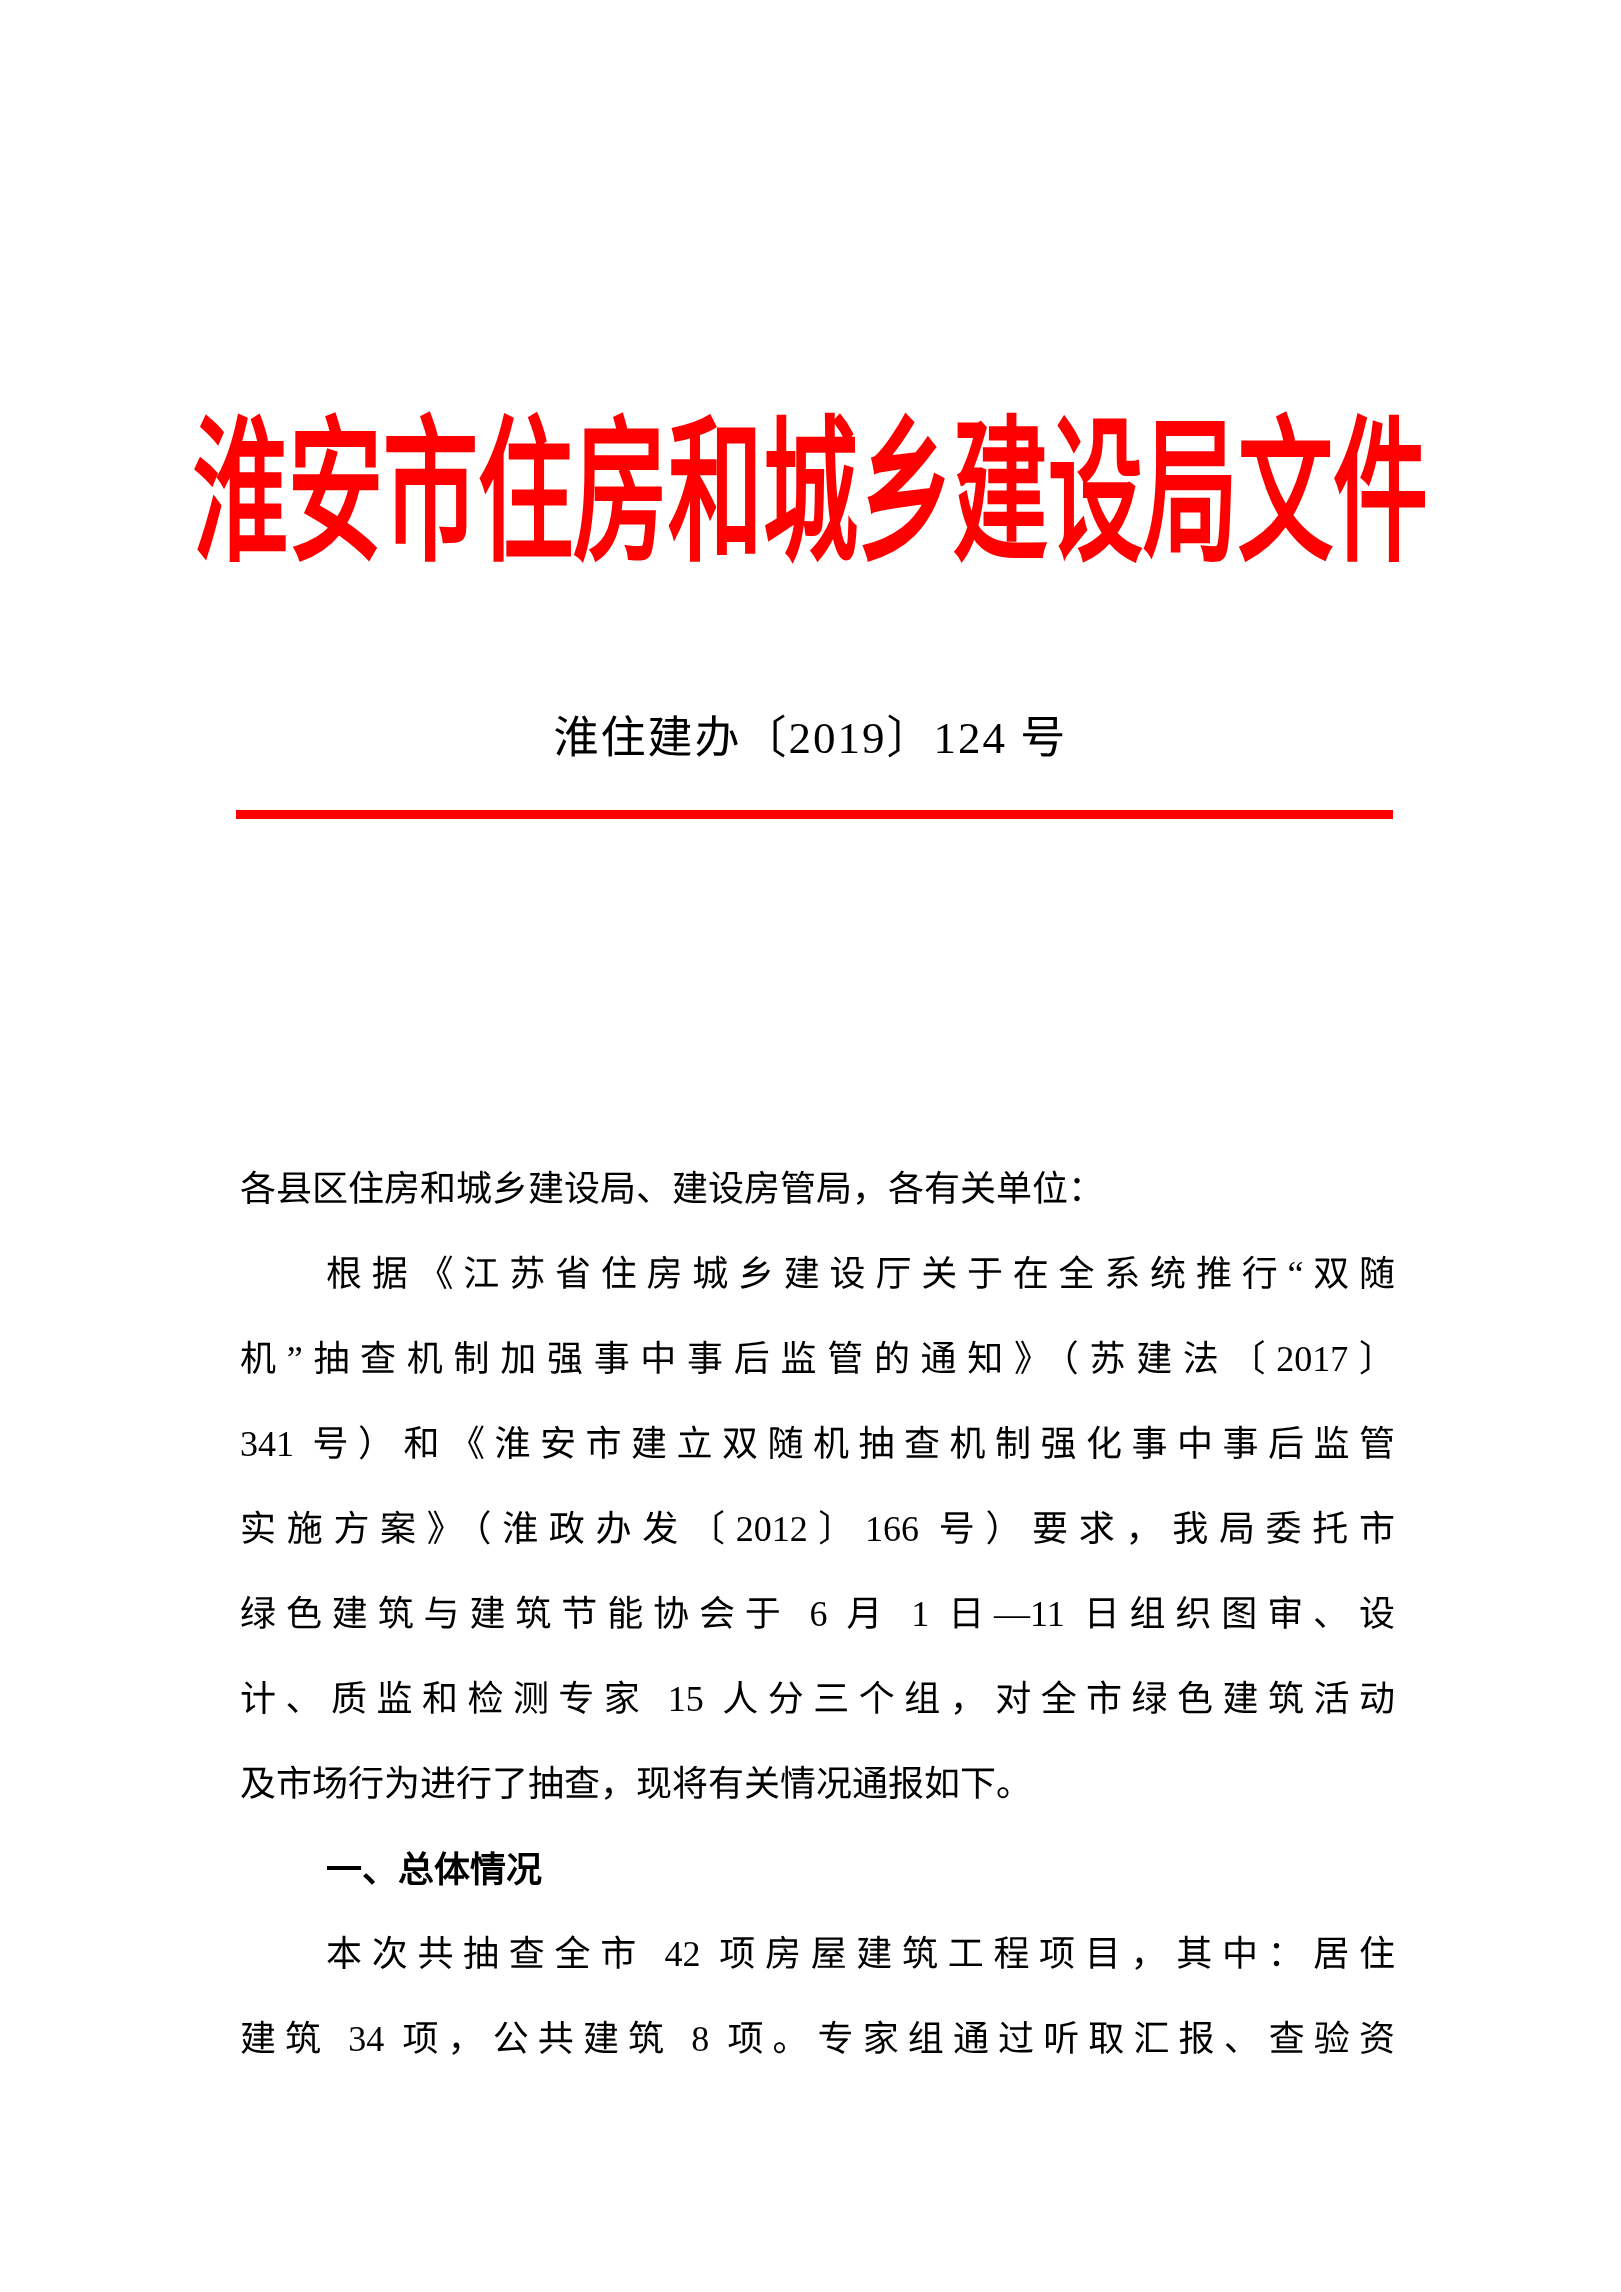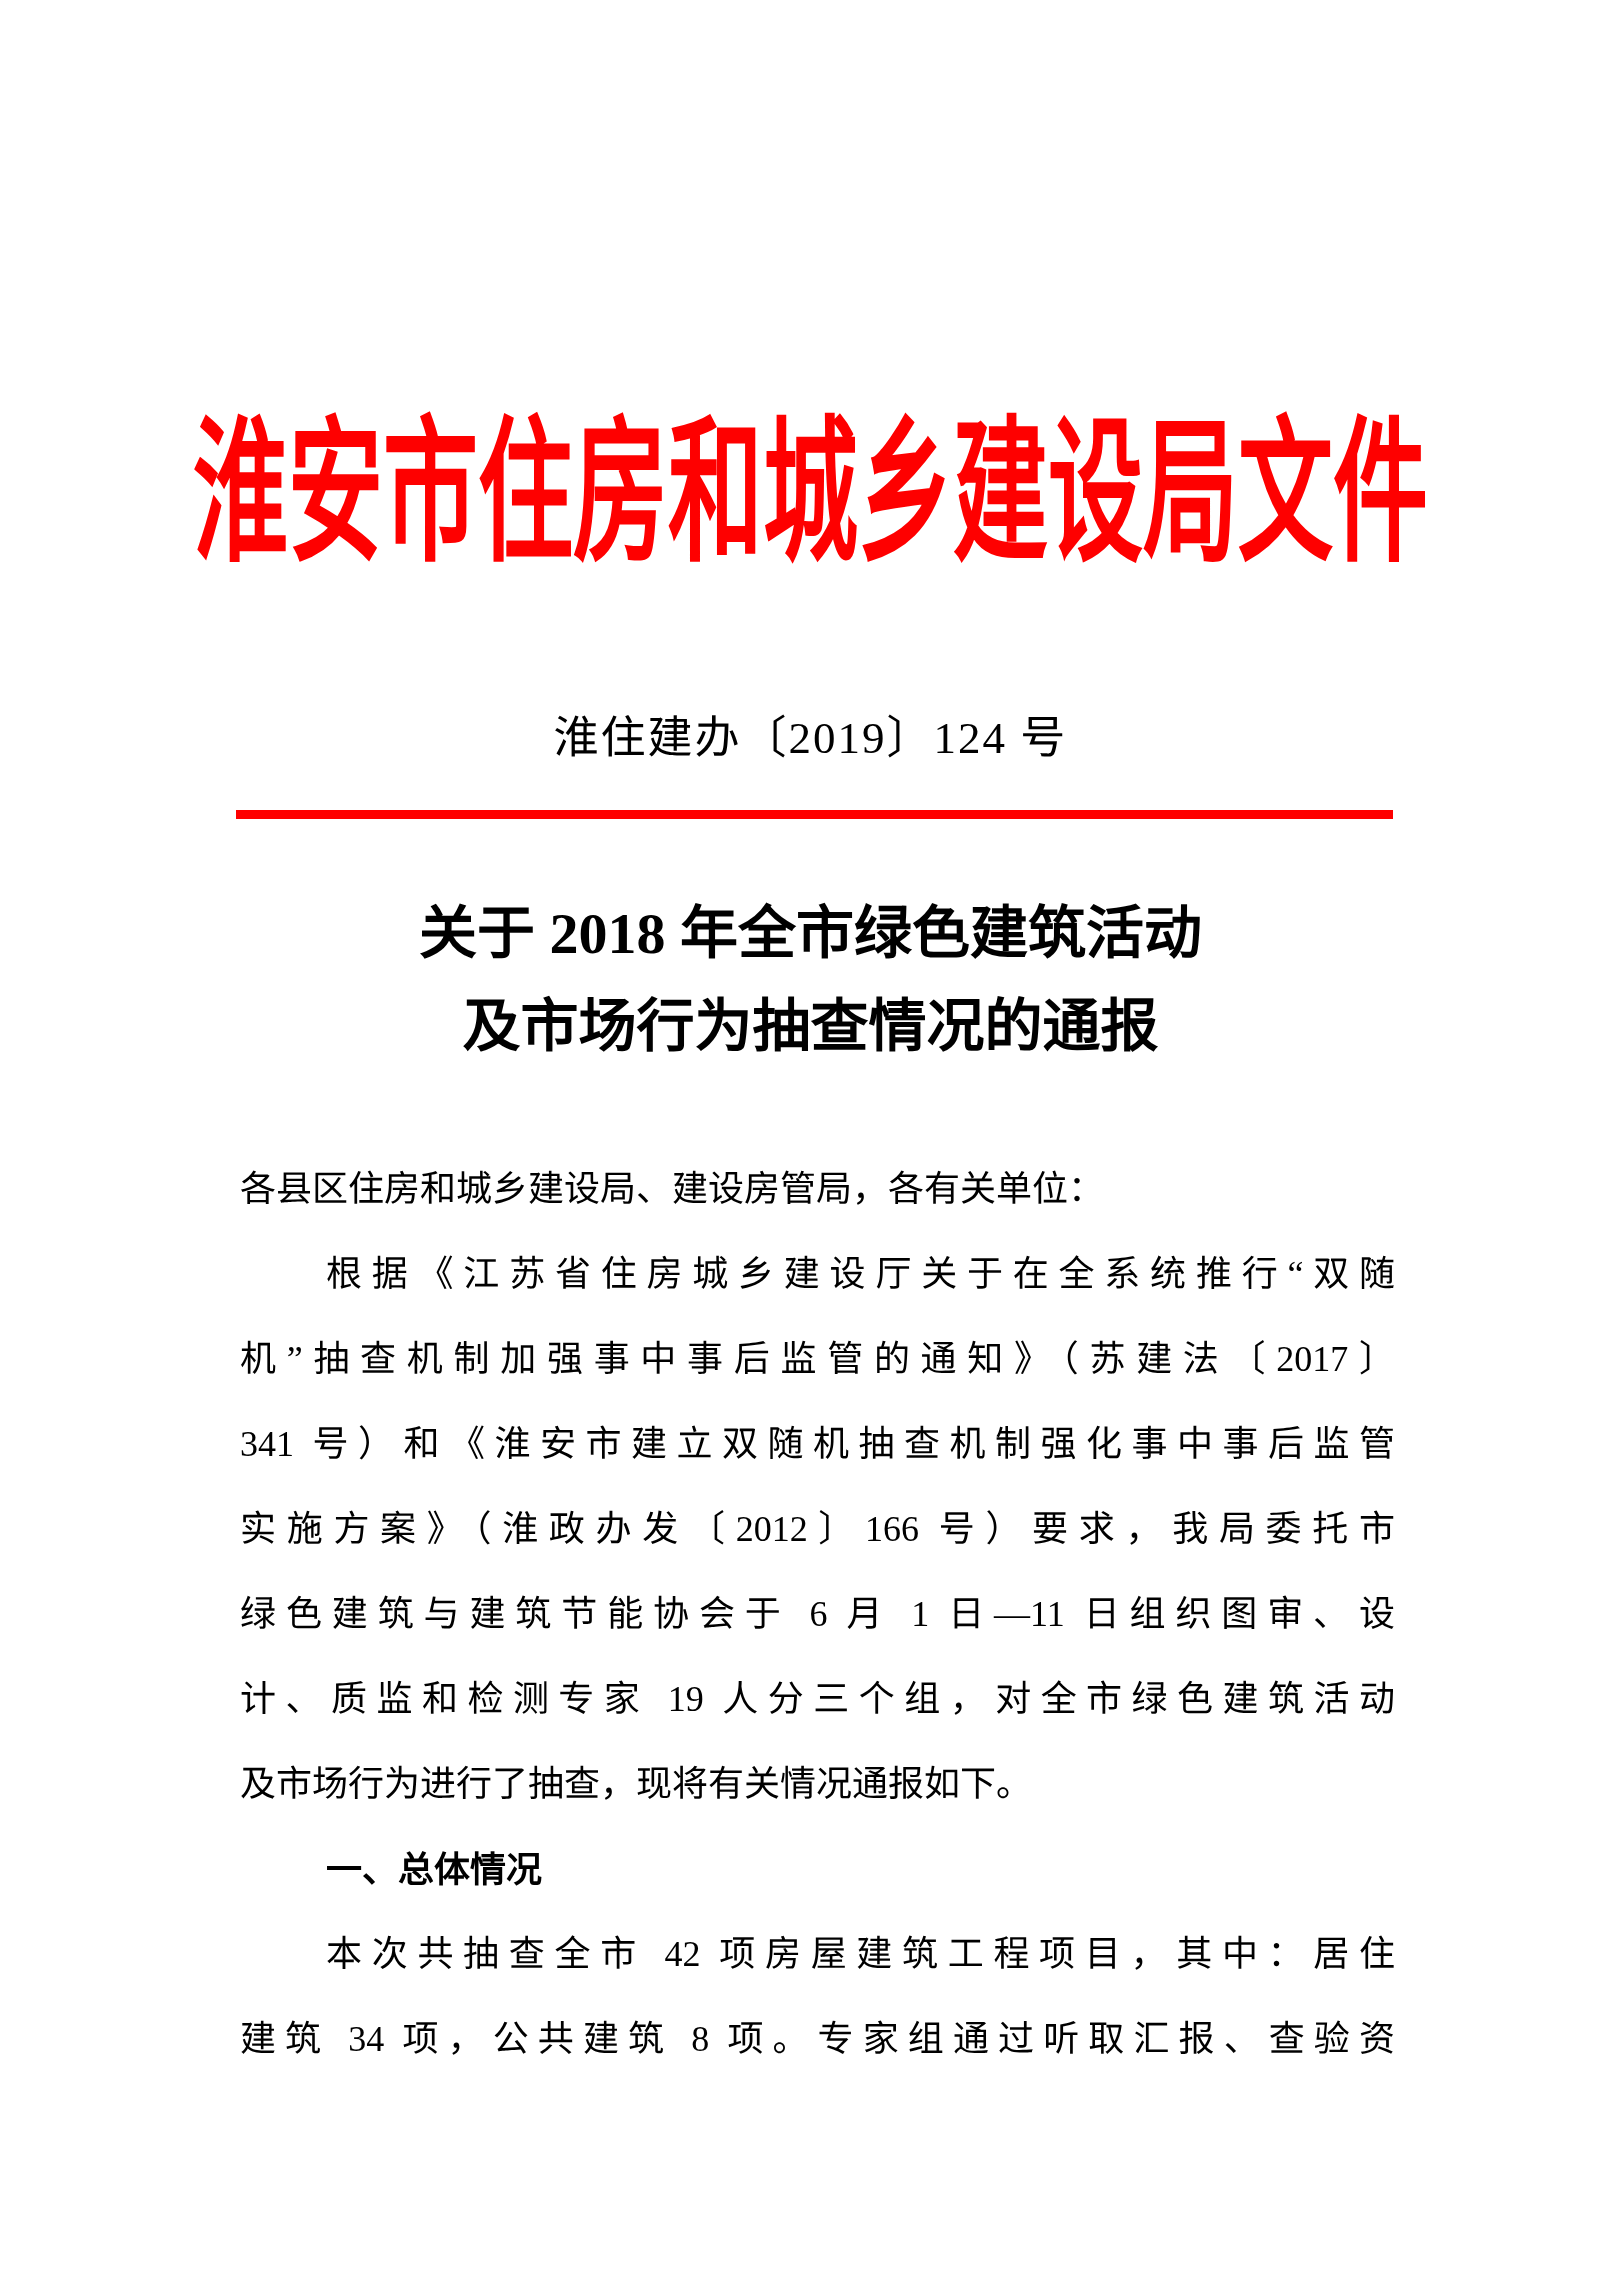--- a/index.html
+++ b/index.html
@@ -99,34 +99,30 @@
 <body>
 
 <div class="page">
 
   <div class="agency-title">淮安市住房和城乡建设局文件</div>
 
   <div class="doc-number">淮住建办〔2019〕124 号</div>
 
   <div class="red-rule"></div>
 
-  <div class="doc-title">
-    <div>关于 2018 年全市绿色建筑活动</div>
-    <div>及市场行为抽查情况的通报</div>
-  </div>
 
   <div class="body-block">
     <div class="doc-line no-stretch">各县区住房和城乡建设局、建设房管局，各有关单位：</div>
 
     <div class="doc-line stretch indent">根据《江苏省住房城乡建设厅关于在全系统推行“双随</div>
     <div class="doc-line stretch">机”抽查机制加强事中事后监管的通知》（苏建法〔2017〕</div>
     <div class="doc-line stretch">341 号）和《淮安市建立双随机抽查机制强化事中事后监管</div>
     <div class="doc-line stretch">实施方案》（淮政办发〔2012〕166 号）要求，我局委托市</div>
     <div class="doc-line stretch">绿色建筑与建筑节能协会于 6 月 1 日—11 日组织图审、设</div>
-    <div class="doc-line stretch">计、质监和检测专家 19 人分三个组，对全市绿色建筑活动</div>
+    <div class="doc-line stretch">计、质监和检测专家 15 人分三个组，对全市绿色建筑活动</div>
     <div class="doc-line no-stretch">及市场行为进行了抽查，现将有关情况通报如下。</div>
 
     <div class="doc-line heading indent">一、总体情况</div>
 
     <div class="doc-line stretch indent">本次共抽查全市 42 项房屋建筑工程项目，其中：居住</div>
     <div class="doc-line stretch">建筑 34 项，公共建筑 8 项。专家组通过听取汇报、查验资</div>
   </div>
 
 </div>
 

